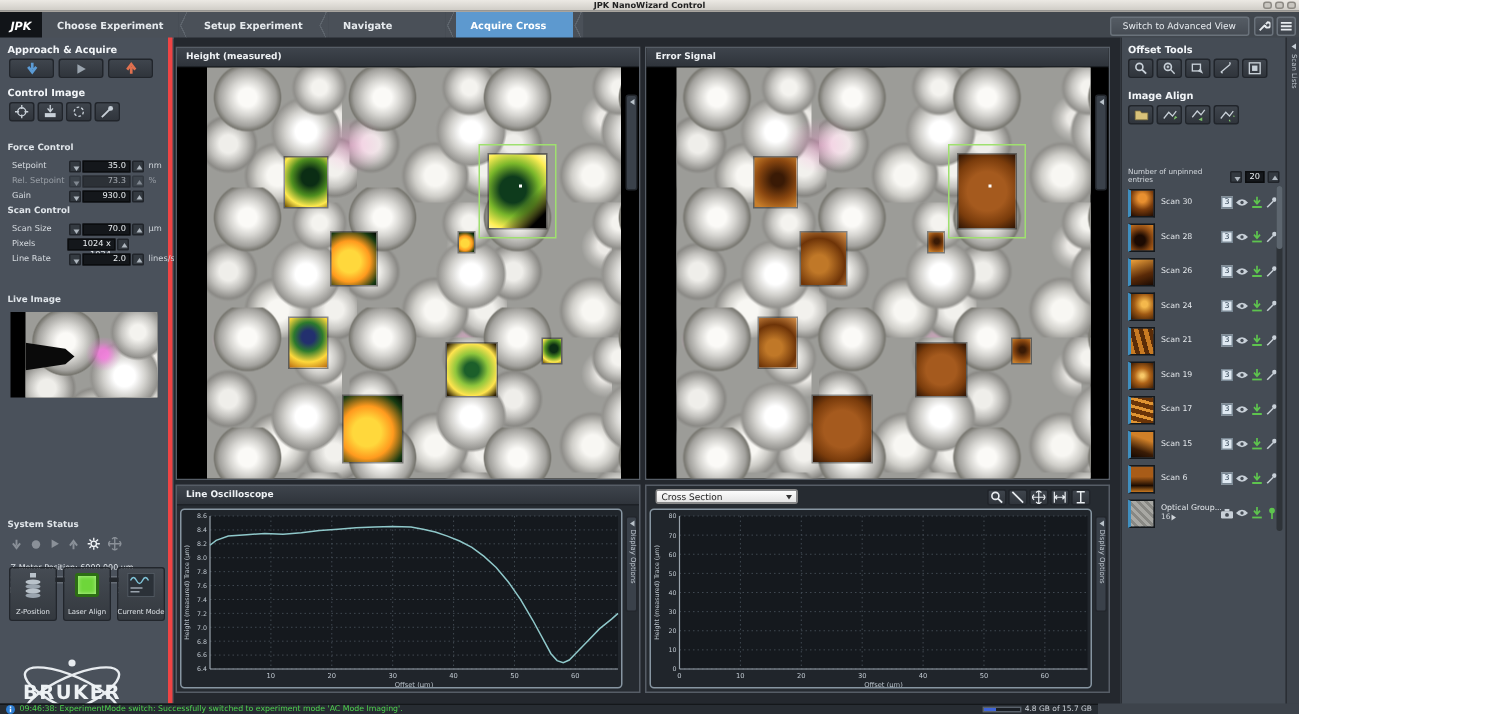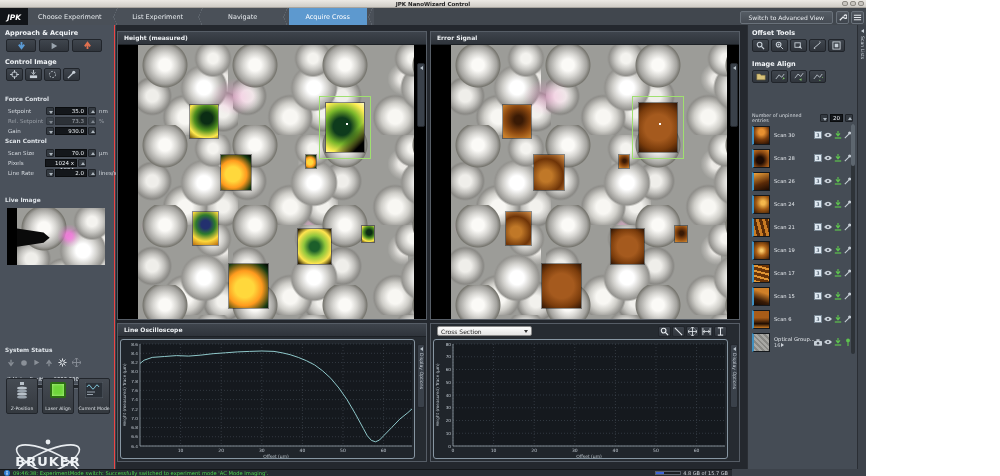--- a/index.html
+++ b/index.html
@@ -7,32 +7,32 @@
   .window{position:absolute;left:0;top:0;width:866px;height:476px;background:#3d434b;overflow:hidden}
 
   
   .titlebar{position:absolute;left:0;top:0;right:0;height:8px;background:linear-gradient(#ece9e4,#cfccc6);border-bottom:1px solid #a8a49e;color:#222;font-size:5.5px;font-weight:bold;text-align:center;line-height:8px}
   .winbtns{position:absolute;right:2px;top:1px;display:flex;gap:2px}
   .winbtns span{width:6px;height:5px;background:#c9c6c0;border:1px solid #8d8a84;border-radius:2px}
 
   
   .tabbar{position:absolute;left:0;top:8px;right:0;height:18px;background:#41474e;display:flex;align-items:stretch}
   .logo{width:28px;background:#111418;color:#fff;font-style:italic;font-weight:bold;font-size:7.5px;display:flex;align-items:center;justify-content:center}
-  .tab{min-width:78px;display:flex;align-items:center;justify-content:center;color:#e6eaee;font-size:6.5px;font-weight:normal;padding:5px 10px;position:relative}
+  .tab{min-width:78px;display:flex;align-items:center;justify-content:flex-start;color:#e6eaee;font-size:6.5px;font-weight:bold;padding:5px 10px;position:relative}
   .tab:not(.active){background:#4a5058}
   .tab.active{background:#5d99cf;color:#fff}
   .tabsep{width:7px;background:
      linear-gradient(115deg,transparent 46%,#5d646c 46%,#5d646c 54%,transparent 54%) top/100% 50% no-repeat,
      linear-gradient(65deg,transparent 46%,#5d646c 46%,#5d646c 54%,transparent 54%) bottom/100% 50% no-repeat,#4a5058}
   .tspacer{flex:1;background:#41474e}
   .advbtn{align-self:center;height:13px;margin-right:3px;padding:0 8px;background:linear-gradient(#555c64,#464c54);border:1px solid #6a727b;border-radius:2px;color:#e8ecf0;font-size:6px;line-height:11px}
   .sqbtn{align-self:center;width:13px;height:13px;margin-right:2px;background:linear-gradient(#50565e,#3e444c);border:1px solid #6a727b;border-radius:2px;display:flex;align-items:center;justify-content:center}
 
   
-  .sidebar{position:absolute;left:0;top:25px;width:115px;bottom:7px;background:#4a515b;border-right:1px solid #ef4444}
+  .sidebar{position:absolute;left:0;top:25px;width:115px;bottom:7px;background:#4a515b;border-right:3px solid #ef4444}
   .sec{position:absolute;left:5px;color:#f2f5f8;font-size:6.5px;font-weight:bold}
   .subsec{position:absolute;left:5px;color:#dfe4e9;font-size:5.8px;font-weight:bold}
   .btnrow{position:absolute;left:6px;display:flex;gap:3px}
   .abtn{width:30px;height:13px;background:linear-gradient(#3f454d,#30353c);border:1px solid #21252b;border-radius:2px;display:flex;align-items:center;justify-content:center}
   .ibtn{width:17px;height:13px;background:linear-gradient(#3f454d,#30353c);border:1px solid #21252b;border-radius:2px;display:flex;align-items:center;justify-content:center}
   .vrow{position:absolute;left:8px;height:9px;display:flex;align-items:center}
   .vrow.dim{opacity:.55}
   .vlabel{width:37px;color:#d6dbe0;font-size:5.5px}
   .stp{width:8px;height:8px;background:#343a41;border:1px solid #20242a;border-radius:1px;position:relative;margin:0 1px}
   .stp::before{content:"";position:absolute;left:2px;top:3px;border-left:2px solid transparent;border-right:2px solid transparent}
@@ -147,21 +147,21 @@
   <div class="tabbar">
     <div class="logo">JPK</div>
     <div style="display:flex">
 
         <div class="tab">
           <span>Choose Experiment</span>
         </div>
         <div class="tabsep"></div>
 
         <div class="tab">
-          <span>List Experiment</span>
+          <span>Setup Experiment</span>
         </div>
         <div class="tabsep"></div>
 
         <div class="tab">
           <span>Navigate</span>
         </div>
         <div class="tabsep"></div>
 
         <div class="tab active">
           <span>Acquire Cross</span>

